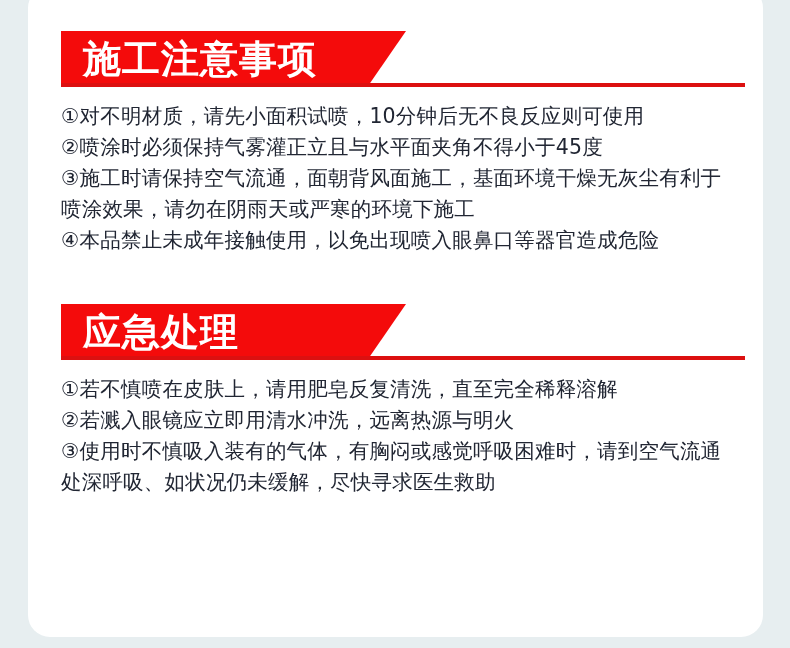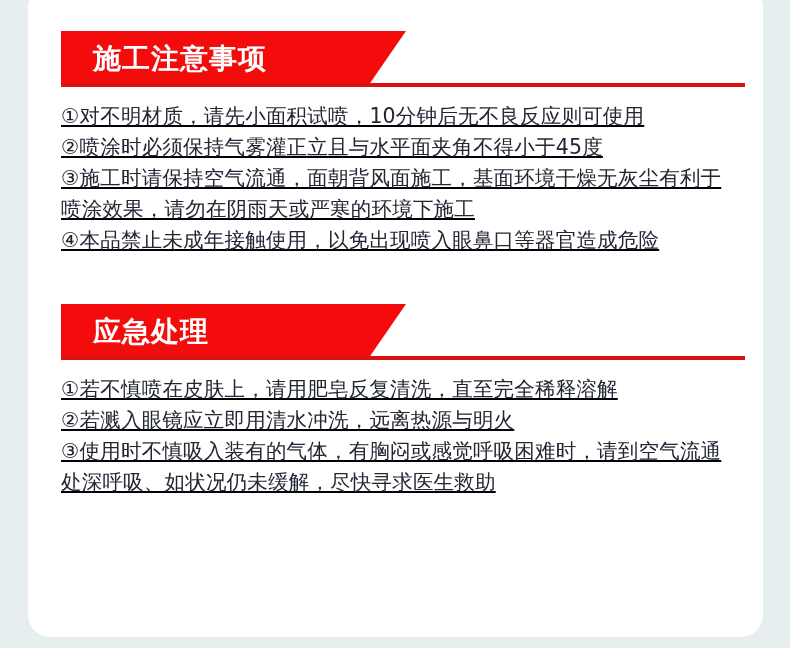--- a/index.html
+++ b/index.html
@@ -44,43 +44,42 @@
     top: 0;
     width: 345px;
     height: 55px;
     background: #f40b0b;
     clip-path: polygon(0 0, 100% 0, 89% 100%, 0 100%);
     display: flex;
     align-items: center;
   }
   .banner-title {
     color: #ffffff;
-    font-size: 28px;
+    font-size: 38px;
     font-weight: bold;
     letter-spacing: 1px;
-    padding-left: 32px;
+    padding-left: 22px;
     line-height: 1;
     white-space: nowrap;
     font-family: "DejaVu Sans", "Liberation Sans", sans-serif;
   }
   .banner-rule {
     position: absolute;
     left: 33px;
     top: 52px;
     width: 684px;
     height: 4px;
     background: #dc1010;
   }
 
   
   .list {
     margin: 0;
     padding: 0;
     list-style: none;
-    text-decoration: underline;
   }
   .list-item {
     font-size: 20.5px;
     line-height: 31px;
     color: #212633;
     letter-spacing: 0.2px;
     font-family: "DejaVu Sans", "Liberation Sans", sans-serif;
     text-indent: 0;
   }
 

